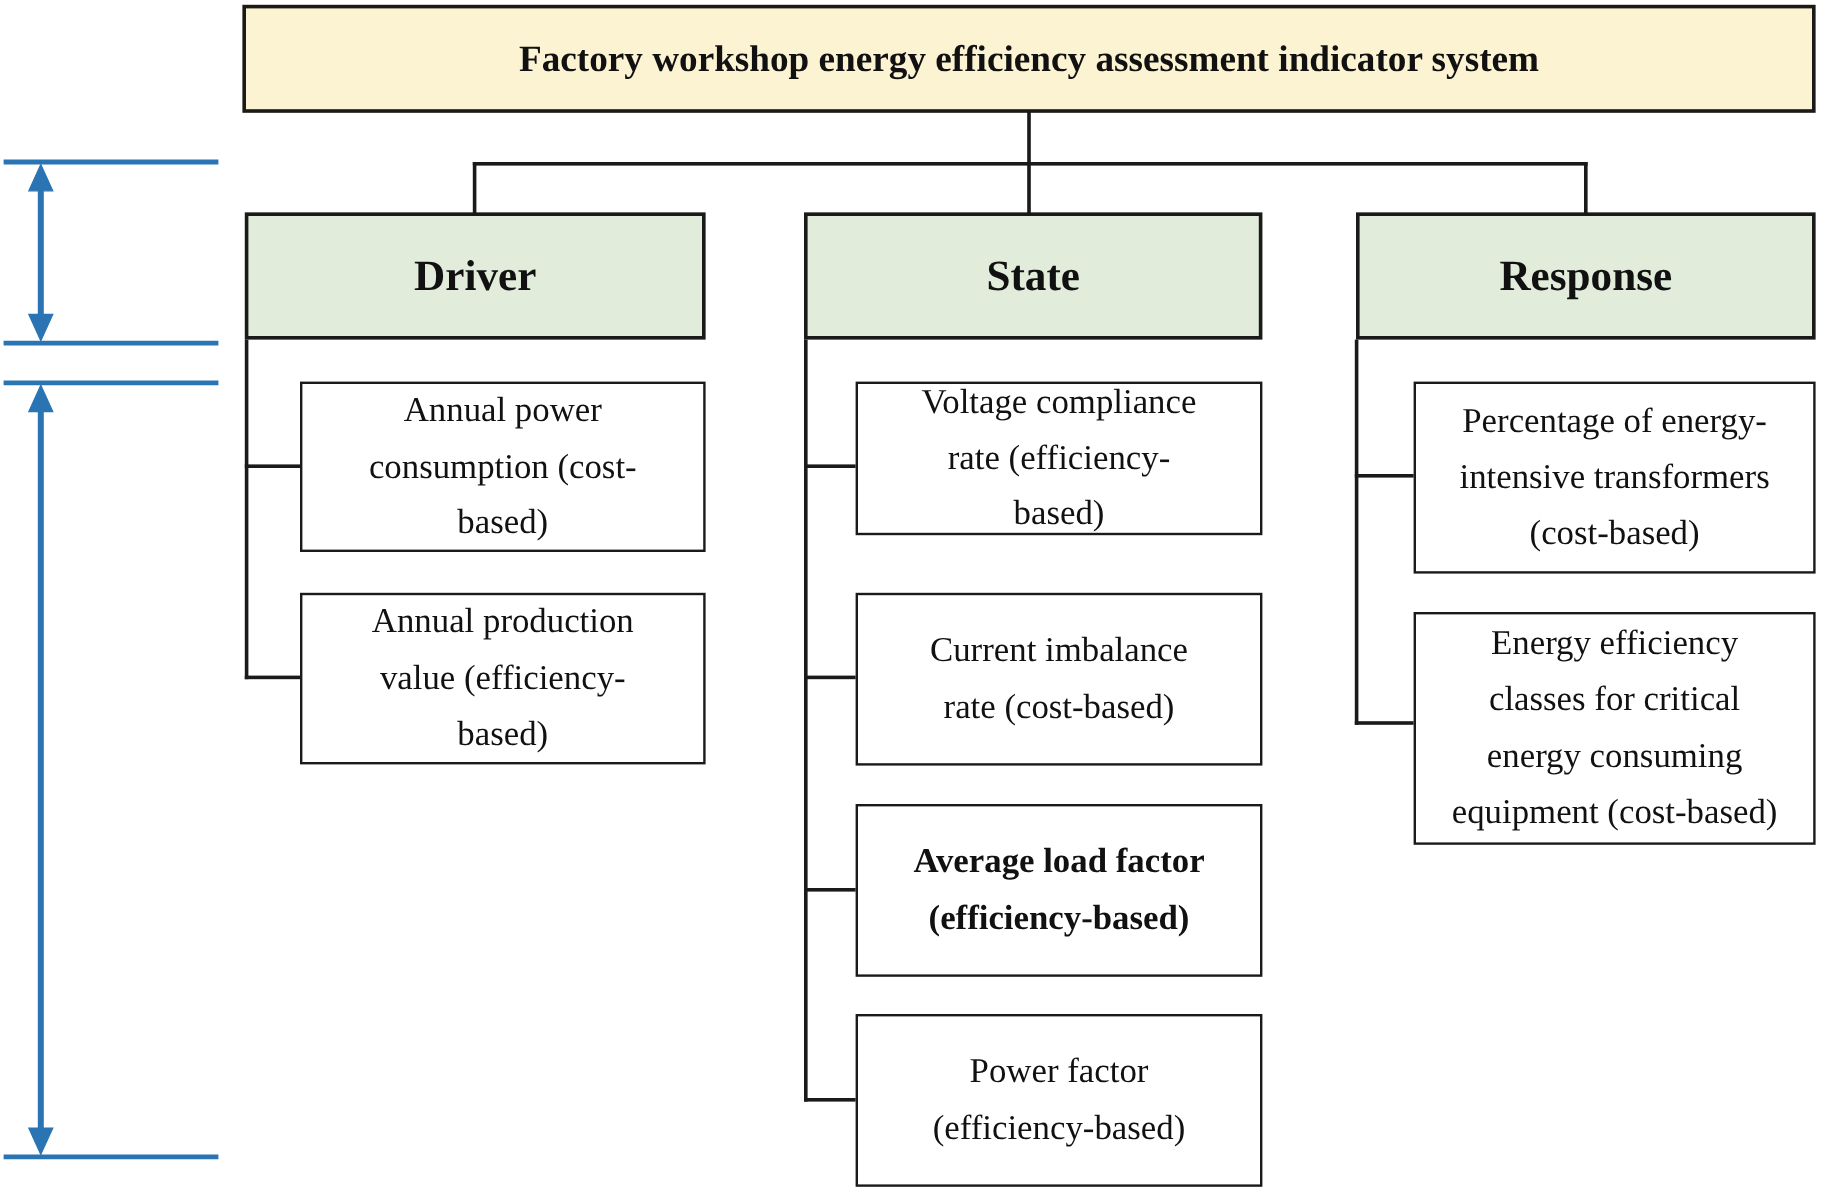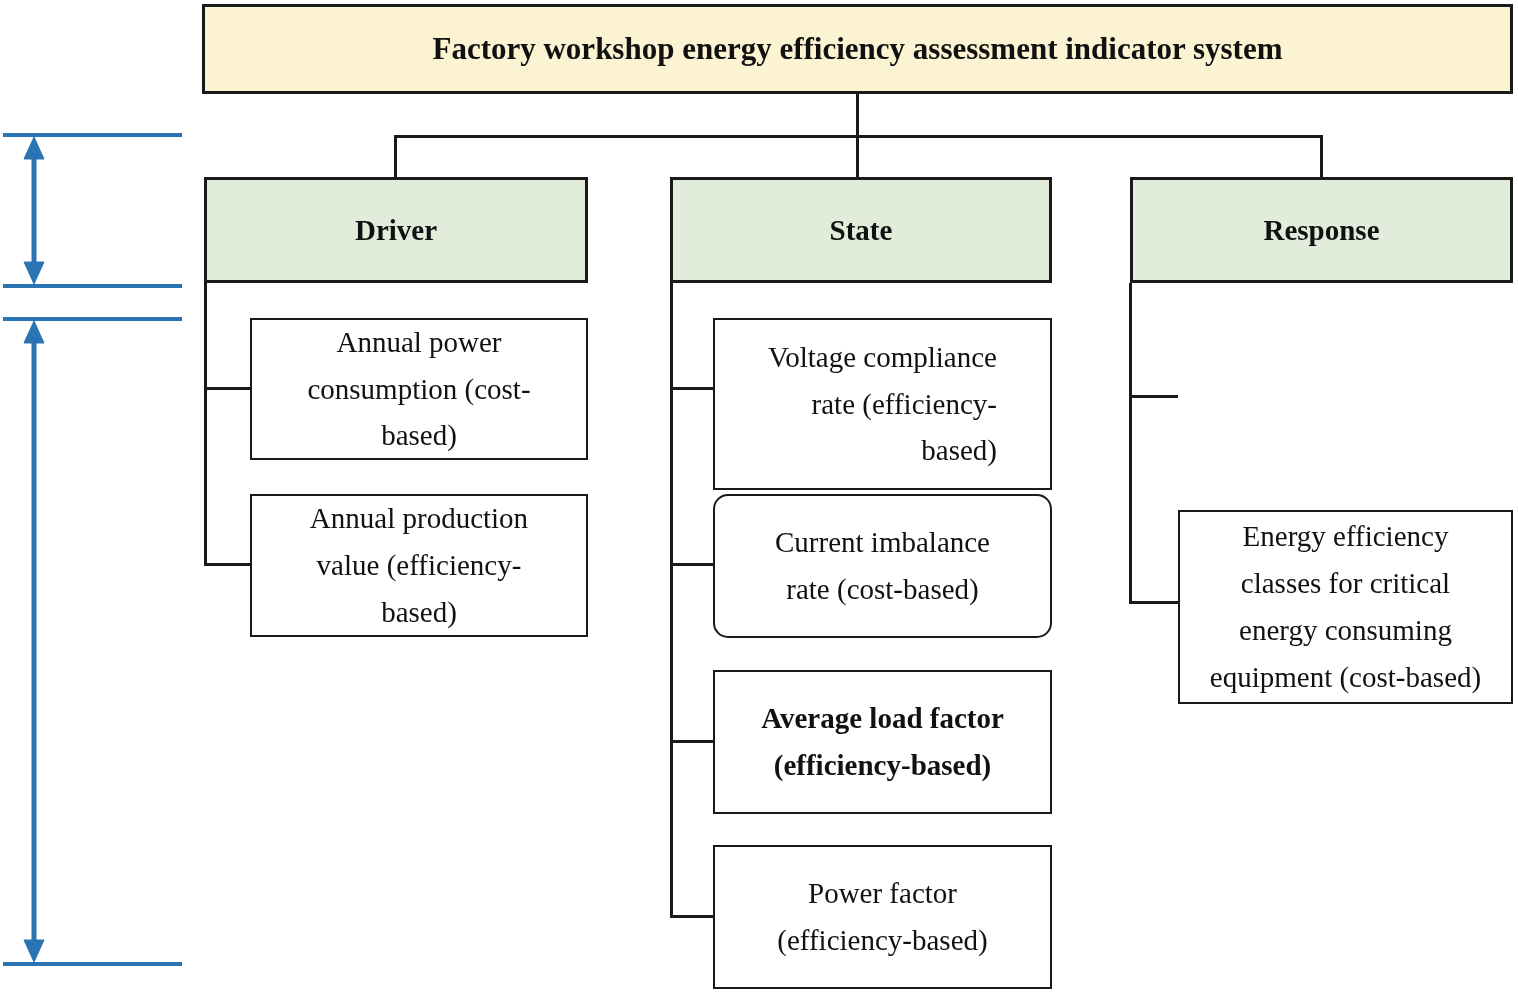--- a/index.html
+++ b/index.html
@@ -21,35 +21,35 @@
   .title-box{
     left:202px;top:4px;width:1311px;height:90px;
     background:#FCF3D2;
     border:3px solid #1a1a1a;
     font-weight:bold;font-size:31px;
   }
   .header-box{
     top:177px;height:106px;
     background:#E2ECDB;
     border:3px solid #1a1a1a;
-    font-weight:bold;font-size:29px;
+    font-weight:bold;font-size:36px;
   }
   .item-box{
     border:2.5px solid #1a1a1a;
     font-size:29px;line-height:1.62;
     white-space:pre-line;
   }
   .hdr-driver{left:204px;width:384px;}
   .hdr-state{left:670px;width:382px;}
   .hdr-response{left:1130px;width:383px;}
 
   .d1{left:250px;top:318px;width:338px;height:142px;}
   .d2{left:250px;top:494px;width:338px;height:143px;}
-  .s1{left:713px;top:318px;width:339px;height:172px;text-align:right;}
-  .s2{left:713px;top:494px;width:339px;height:144px;border-radius:15px;}
+  .s1{left:713px;top:318px;width:339px;height:128px;}
+  .s2{left:713px;top:494px;width:339px;height:144px;}
   .s3{left:713px;top:670px;width:339px;height:144px;font-weight:bold;}
   .s4{left:713px;top:845px;width:339px;height:144px;}
   .r1{left:1178px;top:318px;width:335px;height:160px;}
   .r2{left:1178px;top:510px;width:335px;height:194px;}
 
   .conn{position:absolute;background:#1a1a1a;}
 
   .side-label{
     position:absolute;
     color:#2B74B4;
@@ -103,20 +103,25 @@
   </div>
   <div class="box item-box s3">
     <span>Average load factor
 (efficiency-based)</span>
   </div>
   <div class="box item-box s4">
     <span>Power factor
 (efficiency-based)</span>
   </div>
 
+  <div class="box item-box r1">
+    <span>Percentage of energy-
+intensive transformers
+(cost-based)</span>
+  </div>
   <div class="box item-box r2">
     <span>Energy efficiency
 classes for critical
 energy consuming
 equipment (cost-based)</span>
   </div>
 
   <div class="conn" style="left:856px;top:92px;width:3px;height:45px;"></div>
   <div class="conn" style="left:394px;top:135px;width:929px;height:3px;"></div>
   <div class="conn" style="left:394px;top:135px;width:3px;height:43px;"></div>

